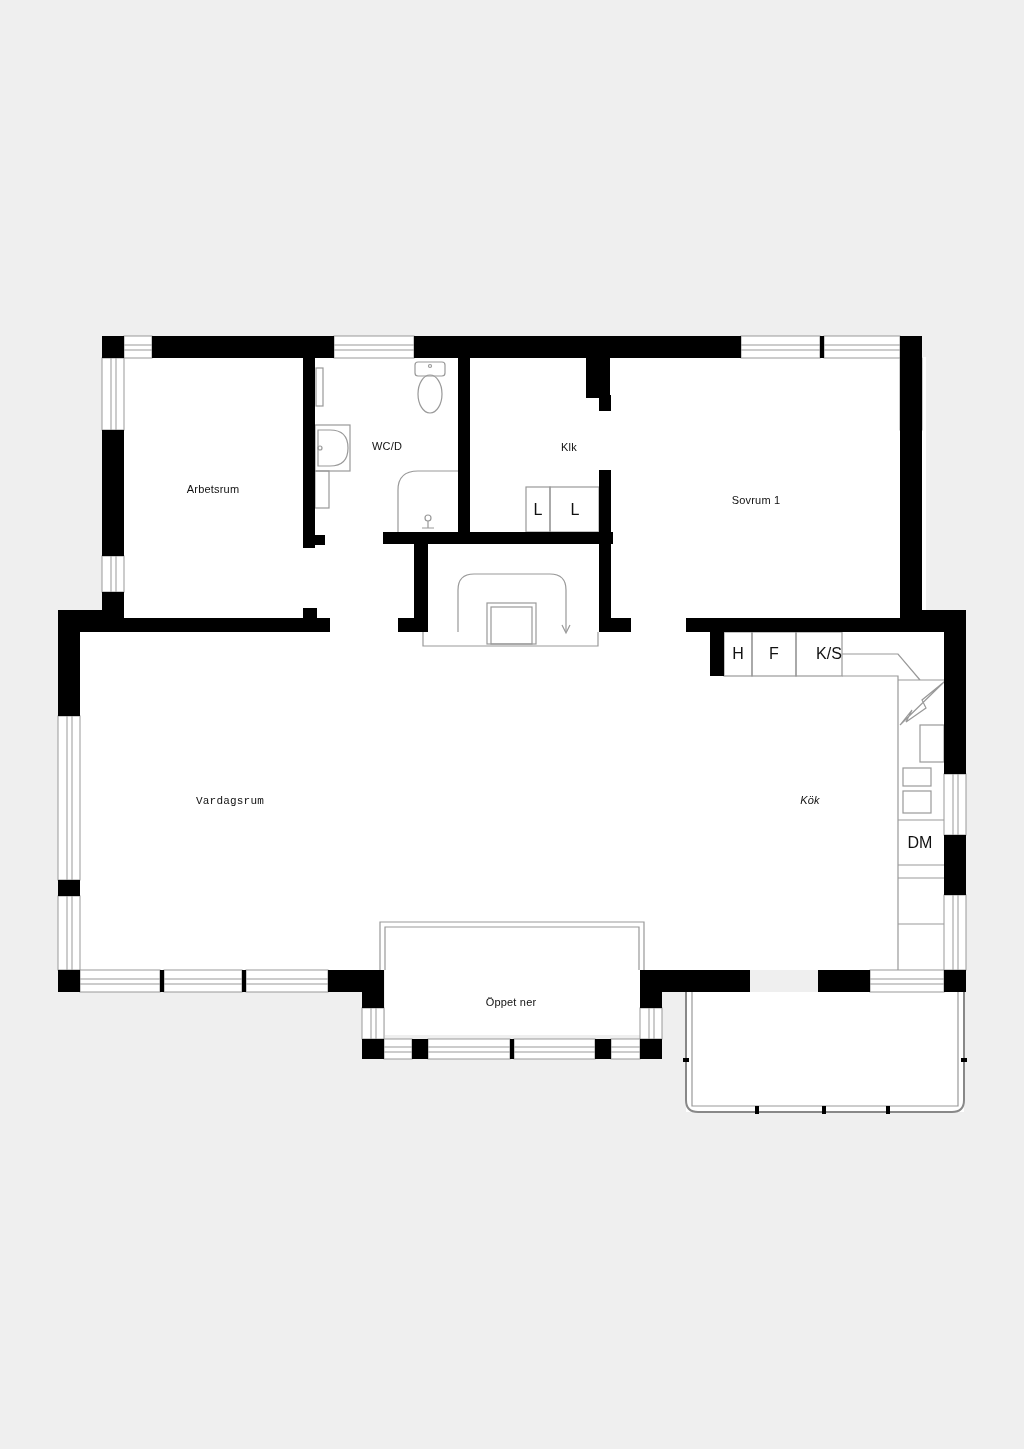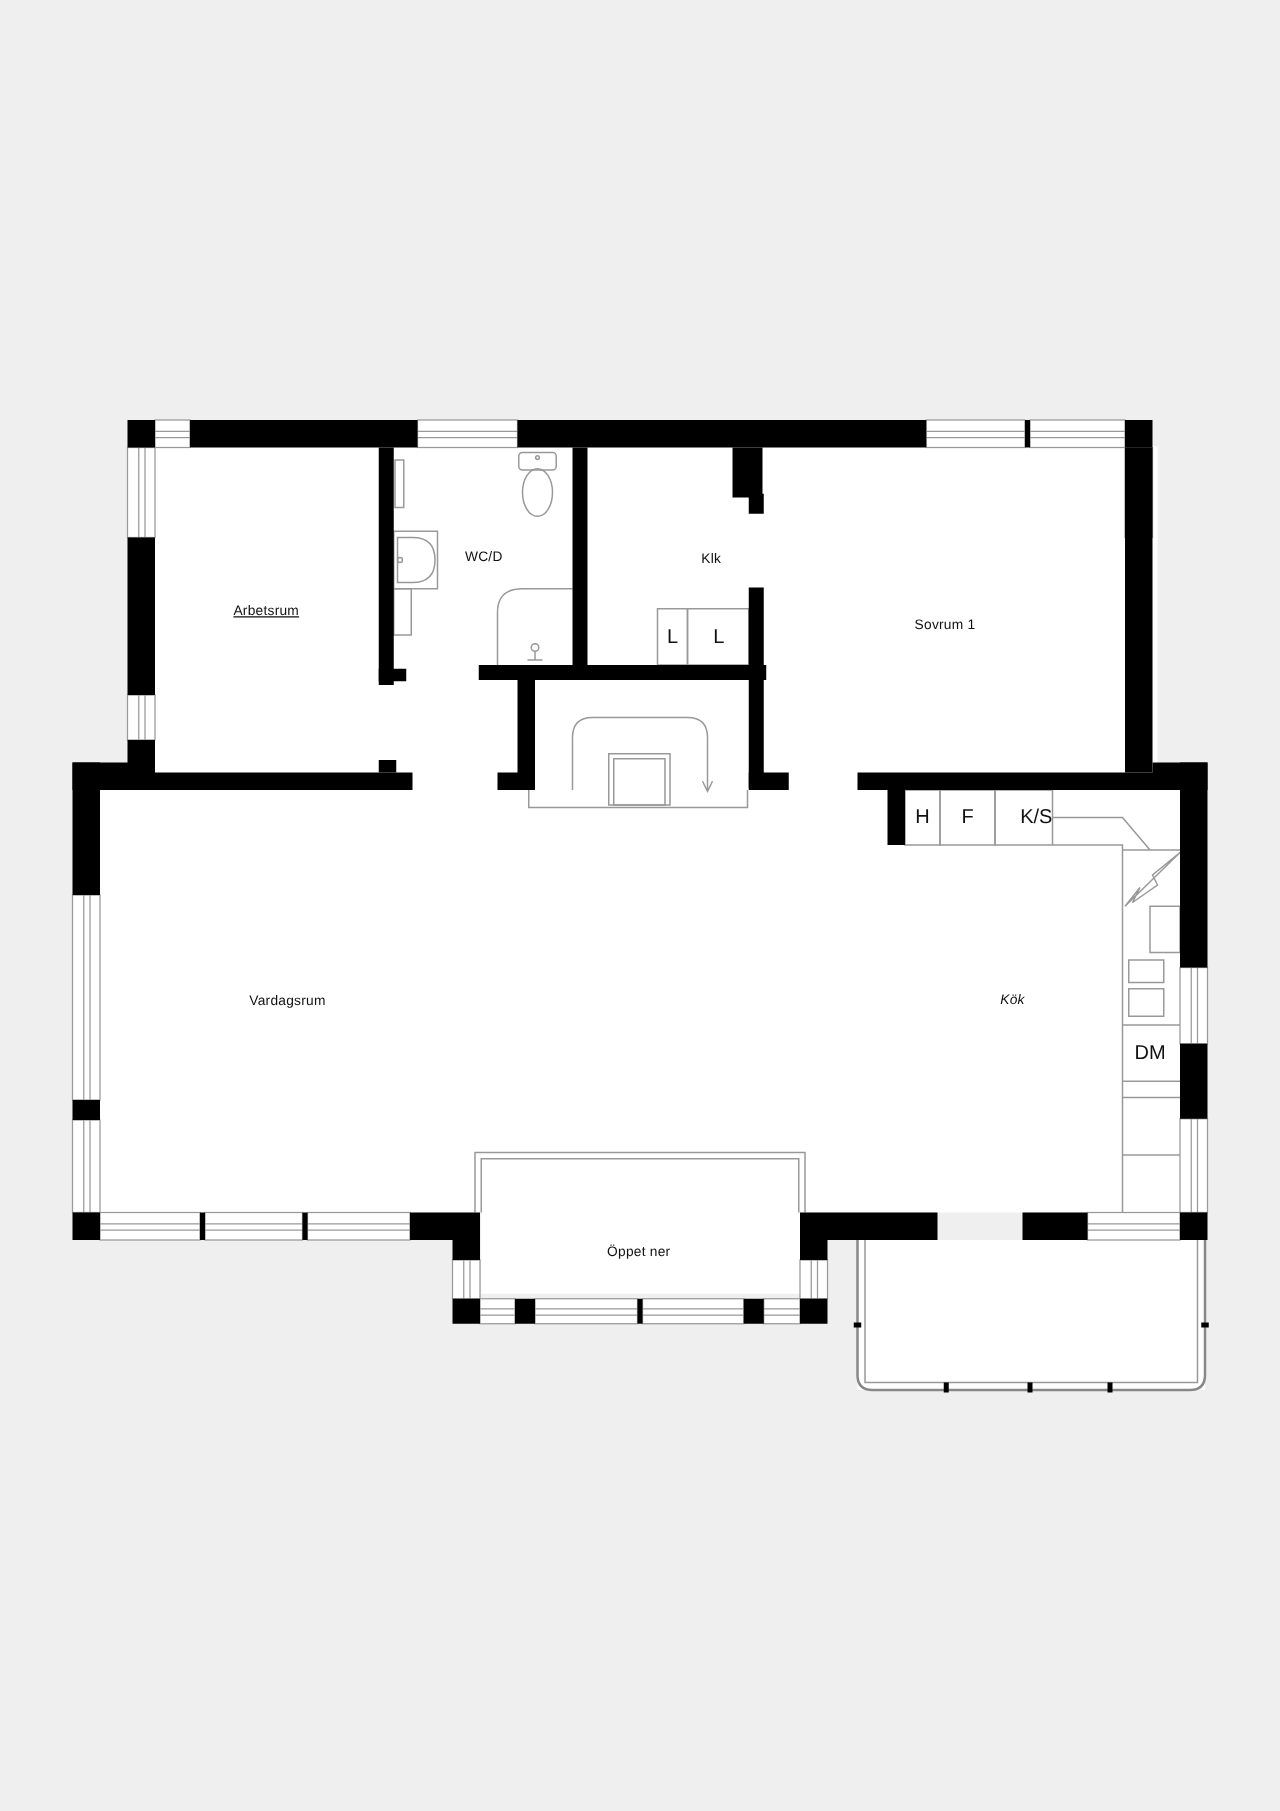--- a/index.html
+++ b/index.html
@@ -150,25 +150,25 @@
       <rect x="944" y="970" width="22" height="22" fill="#000000"></rect>
       <rect x="362" y="1039" width="22" height="20" fill="#000000"></rect>
       <rect x="412" y="1039" width="16" height="20" fill="#000000"></rect>
       <rect x="510" y="1039" width="4" height="20" fill="#000000"></rect>
       <rect x="595" y="1039" width="16" height="20" fill="#000000"></rect>
       <rect x="640" y="1039" width="22" height="20" fill="#000000"></rect>
     </g>
 </svg>
 
 <div id="labels">
-    <span class="room-label" style="left: 213px; top: 489px; text-decoration: underline;">Arbetsrum</span>
+    <span class="room-label" style="left: 213px; top: 489px;">Arbetsrum</span>
     <span class="room-label" style="left: 387px; top: 446px;">WC/D</span>
     <span class="room-label" style="left: 533px; top: 447px; margin-left: 36px;">Klk</span>
     <span class="room-label" style="left: 756px; top: 500px;">Sovrum 1</span>
-    <span class="room-label" style="left: 230px; top: 801px;">Vardagsrum</span>
+    <span class="room-label" style="left: 230px; top: 801px; font-family: Liberation Mono, monospace;">Vardagsrum</span>
     <span class="room-label" style="left: 810px; top: 800px; font-style: italic;">Kök</span>
     <span class="room-label" style="left: 511px; top: 1002px;">Öppet ner</span>
     <span class="small-label" style="left: 538px; top: 510px;">L</span>
     <span class="small-label" style="left: 575px; top: 510px;">L</span>
     <span class="small-label" style="left: 738px; top: 654px;">H</span>
     <span class="small-label" style="left: 774px; top: 654px;">F</span>
     <span class="small-label" style="left: 829px; top: 654px;">K/S</span>
     <span class="small-label" style="left: 920px; top: 843px;">DM</span>
   </div>
 

